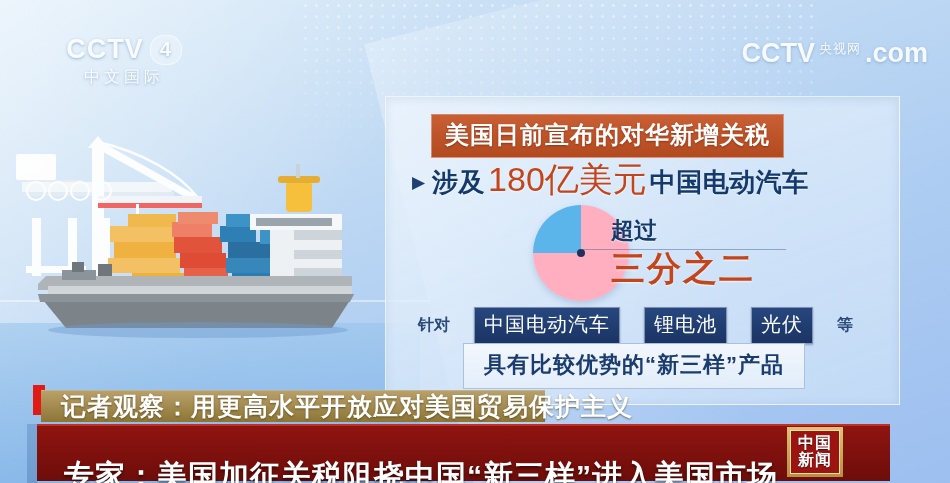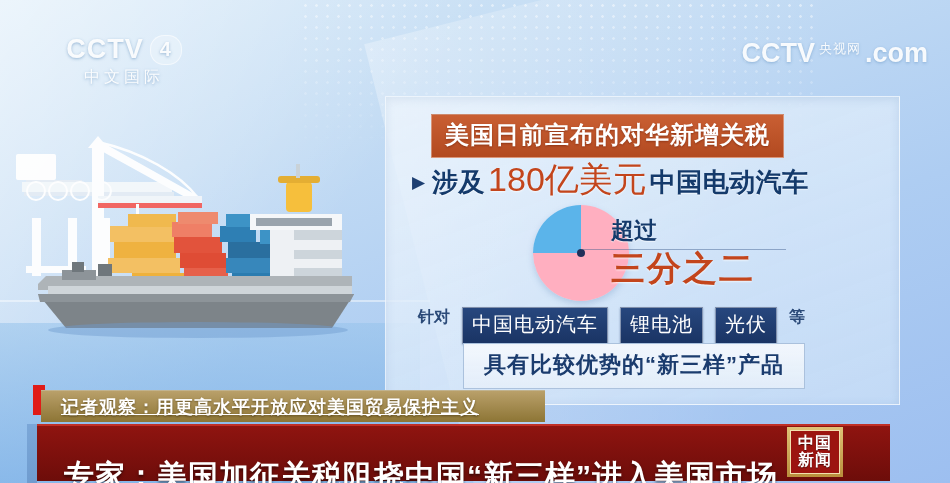--- a/index.html
+++ b/index.html
@@ -76,43 +76,43 @@
     background:#22305a;}
   .leader{position:absolute;left:195px;top:152px;width:205px;height:1px;
     background:rgba(60,90,140,.45);}
   .pie-label{position:absolute;left:225px;top:118px;display:flex;align-items:baseline;
     white-space:nowrap;flex-direction:column;}
   .pl-navy{color:#143a6b;font-weight:bold;font-size:23px;
     text-shadow:0 1px 1px rgba(255,255,255,.7);}
   .pl-red{color:#c3451c;font-weight:bold;font-size:34px;margin-left:0;
     letter-spacing:2px;text-shadow:0 1px 2px rgba(255,255,255,.75);}
 
-  .tagrow{position:absolute;left:32px;top:210px;display:flex;
-    gap:12px;white-space:nowrap;}
+  .tagrow{position:absolute;left:32px;top:210px;display:flex;align-items:center;
+    gap:24px;white-space:nowrap;}
   .tag-pre,.tag-post{color:#2b4a78;font-size:16px;font-weight:bold;}
   .tag{background:linear-gradient(180deg,#27477e,#1a3464);color:#fff;
     font-weight:normal;font-size:20px;letter-spacing:1px;padding:3px 9px 5px;
     border:1px solid rgba(255,255,255,.45);
     box-shadow:0 1px 2px rgba(40,70,120,.4);}
 
   .footbox{position:absolute;left:77px;top:246px;width:340px;
     background:linear-gradient(180deg,rgba(244,248,253,.95),rgba(228,238,250,.92));
     border:1px solid rgba(160,185,215,.85);
     text-align:center;padding:6px 0 8px;}
   .footbox span{color:#1b3c6e;font-weight:bold;font-size:22px;letter-spacing:1px;}
 
   
   .sub-tab{position:absolute;left:33px;top:385px;width:12px;height:30px;
     background:#e01b17;}
   .subbar{position:absolute;left:41px;top:390px;width:504px;height:31px;
     background:linear-gradient(180deg,#b9a06a,#8d7535);
     border-top:1px solid rgba(255,255,255,.45);
     display:flex;align-items:center;}
-  .subbar span{color:#ffffff;font-weight:bold;font-size:18px;letter-spacing:1px;
-    padding-left:20px;text-shadow:0 1px 2px rgba(60,45,10,.6);white-space:nowrap;text-decoration:underline;}
+  .subbar span{color:#ffffff;font-weight:bold;font-size:25px;letter-spacing:1px;
+    padding-left:20px;text-shadow:0 1px 2px rgba(60,45,10,.6);white-space:nowrap;}
 
   .headbar{position:absolute;left:37px;top:424px;width:853px;height:55px;
     background:linear-gradient(180deg,#8f1410,#6d0d0a);
     border-top:2px solid #c03026;
     display:flex;align-items:center;}
   .headbar .htext{color:#fff;font-weight:bold;font-size:30px;letter-spacing:1px;
     padding-left:27px;text-shadow:0 2px 3px rgba(0,0,0,.55);white-space:nowrap;margin-top:46px;}
   .headlogo{position:absolute;left:787px;top:427px;width:56px;height:50px;
     background:linear-gradient(180deg,#e0c277,#b98f3c);
     padding:3px;box-sizing:border-box;}

